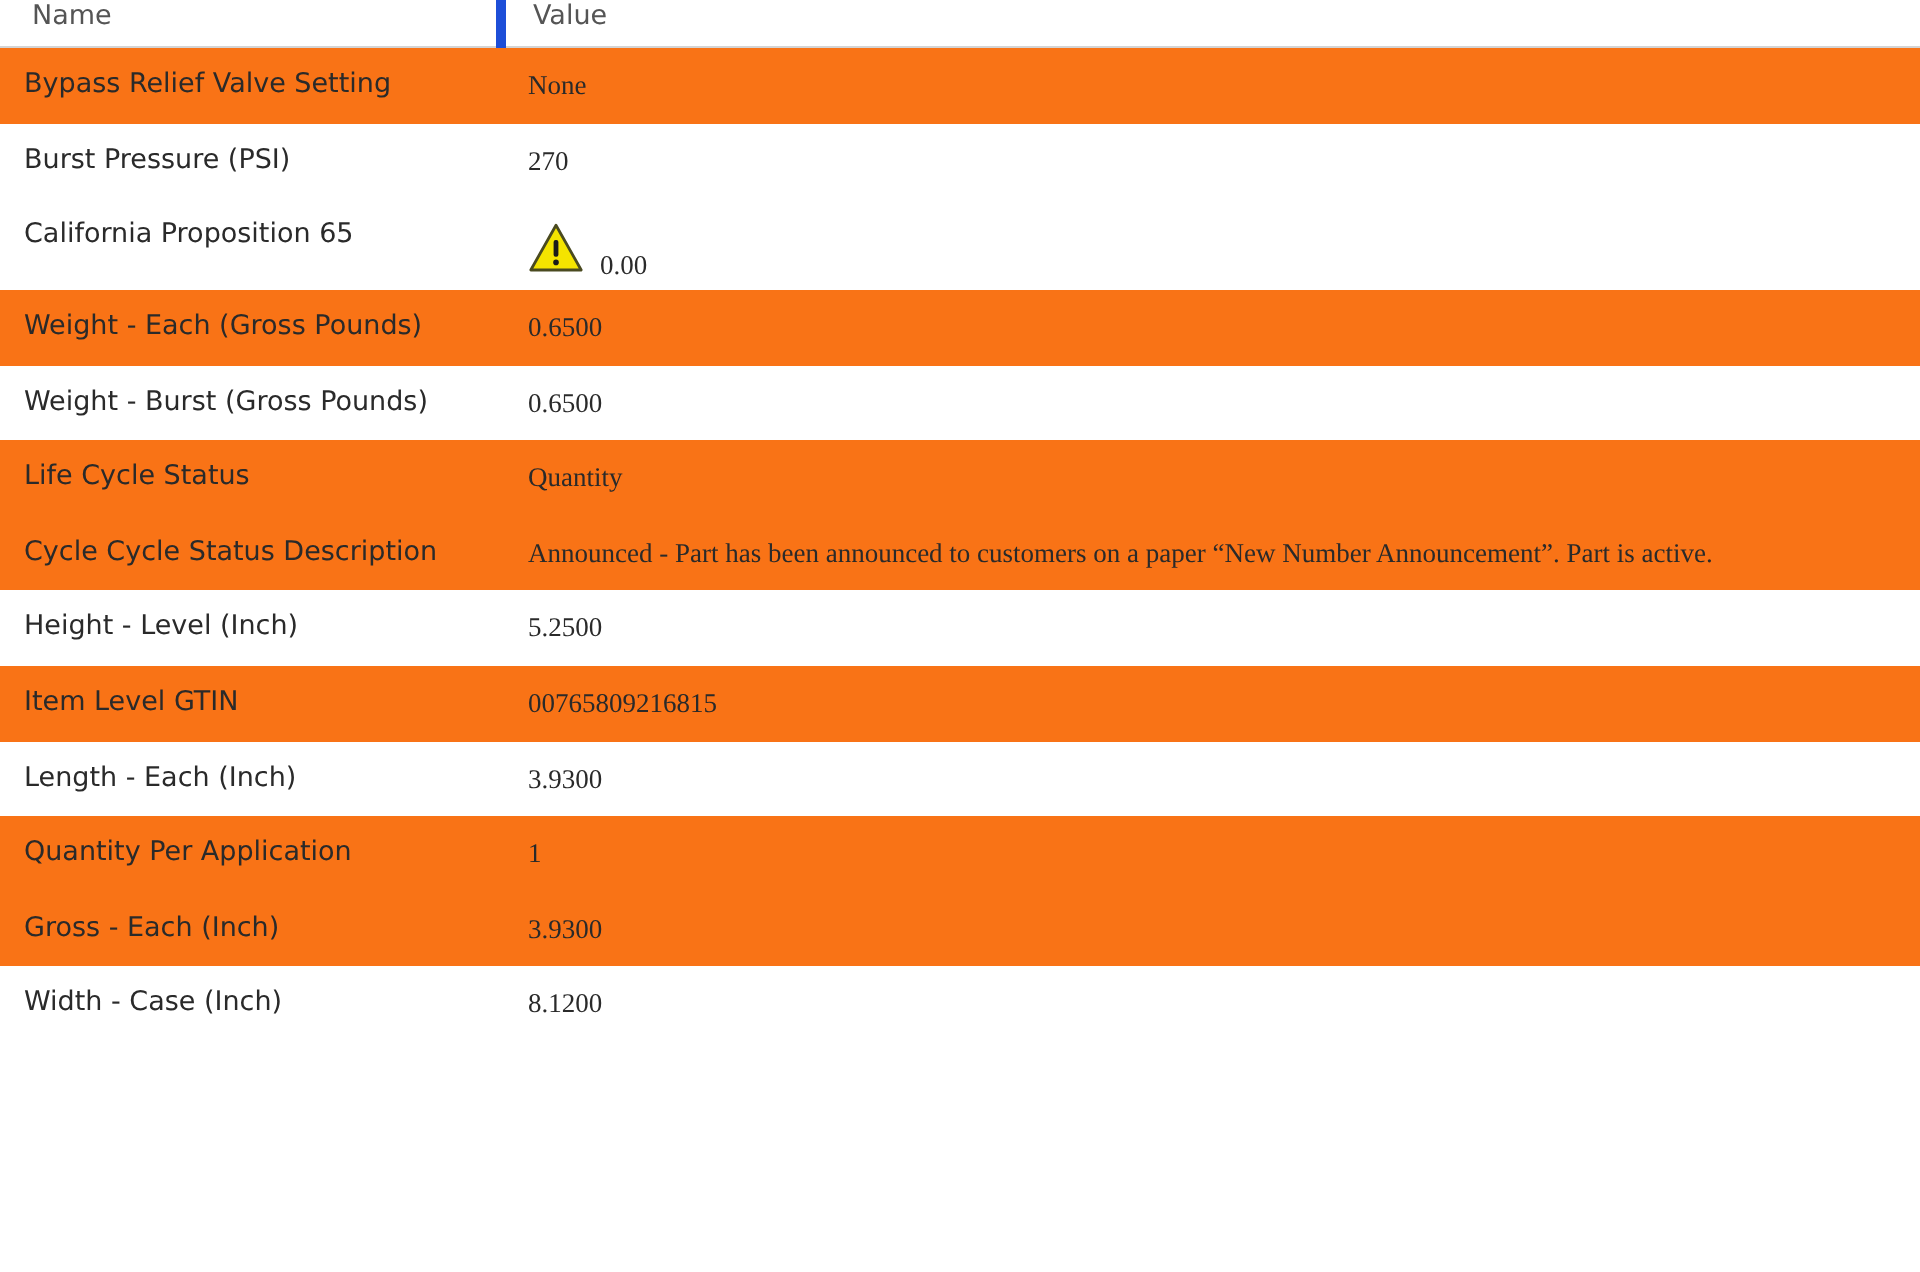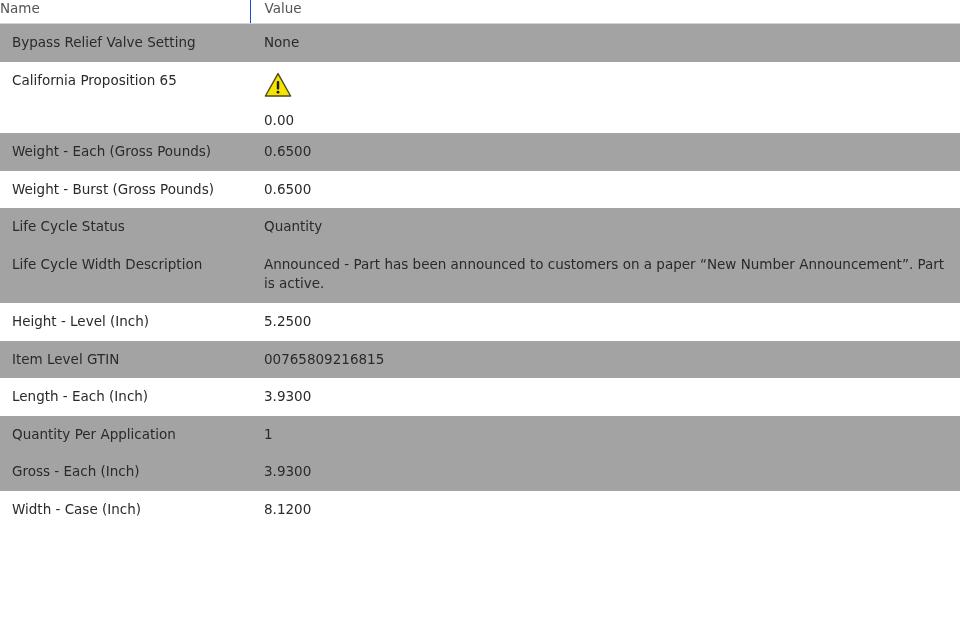--- a/index.html
+++ b/index.html
@@ -24,56 +24,56 @@
   }
 
   .spec-table col.col-name { width: 250px; }
   .spec-table col.col-value { width: 710px; }
 
   .spec-table thead th {
     text-align: left;
     font-weight: normal;
     color: #555555;
     font-size: 13.5px;
-    padding: 0 0 7px 0;
+    padding: 0 0 7px 16px;
     border-bottom: 1px solid #d4d4d4;
     vertical-align: top;
     background: #ffffff;
     margin-left: 27px;
   }
   .spec-table thead th.th-value {
     padding-left: 14px;
-    border-left: 1px solid #1d4ed8;
+    border-left: 5px solid #1d4ed8;
   }
 
   .spec-table tbody td {
     padding: 9px 10px 9px 12px;
     vertical-align: top;
     line-height: 1.45;
     color: #2a2a2a;
     border: none;
   }
   .spec-table tbody td.cell-value {
     padding-left: 14px;
     padding-right: 4px;
+    font-family: Liberation Serif, serif;
   }
 
   .spec-table tbody tr.row-alt td {
-    background: #a3a3a3;
+    background: #f97316;
   }
   .spec-table tbody tr.row-plain td {
     background: #ffffff;
   }
 
   .warn-cell {
     display: flex;
-    align-items: flex-start;
+    align-items: flex-end;
     gap: 8px;
     min-height: 28px;
-    flex-direction: column;
   }
   .warn-icon {
     display: inline-block;
     width: 28px;
     height: 26px;
     flex: 0 0 auto;
     position: relative;
     top: 1px;
   }
   .warn-num {
@@ -97,20 +97,24 @@
     <tr>
       <th class="th-name">Name</th>
       <th class="th-value">Value</th>
     </tr>
   </thead>
   <tbody id="table-body">
       <tr class="row-alt">
         <td class="cell-name">Bypass Relief Valve Setting</td>
         <td class="cell-value">None</td>
       </tr>
+      <tr class="row-plain">
+        <td class="cell-name">Burst Pressure (PSI)</td>
+        <td class="cell-value">270</td>
+      </tr>
       <tr class="row-plain tall-row">
         <td class="cell-name">California Proposition 65</td>
         <td class="cell-value">
           <div class="warn-cell">
             <span class="warn-icon"><svg viewBox="0 0 28 26" width="28" height="26" xmlns="http://www.w3.org/2000/svg">
                 <path d="M14 1.6 L26.6 24 L1.4 24 Z" fill="#f4e400" stroke="#4a4a20" stroke-width="1.4" stroke-linejoin="round"></path>
                 <rect x="12.8" y="9" width="2.4" height="8.4" rx="1" fill="#1a1a1a"></rect>
                 <circle cx="14" cy="20.2" r="1.4" fill="#1a1a1a"></circle>
               </svg></span>
             <span class="warn-num">0.00</span>
@@ -123,21 +127,21 @@
       </tr>
       <tr class="row-plain">
         <td class="cell-name">Weight - Burst (Gross Pounds)</td>
         <td class="cell-value">0.6500</td>
       </tr>
       <tr class="row-alt">
         <td class="cell-name">Life Cycle Status</td>
         <td class="cell-value">Quantity</td>
       </tr>
       <tr class="row-alt tall-row">
-        <td class="cell-name">Life Cycle Width Description</td>
+        <td class="cell-name">Cycle Cycle Status Description</td>
         <td class="cell-value">Announced - Part has been announced to customers on a paper “New Number Announcement”. Part is active.</td>
       </tr>
       <tr class="row-plain">
         <td class="cell-name">Height - Level (Inch)</td>
         <td class="cell-value">5.2500</td>
       </tr>
       <tr class="row-alt">
         <td class="cell-name">Item Level GTIN</td>
         <td class="cell-value">00765809216815</td>
       </tr>

